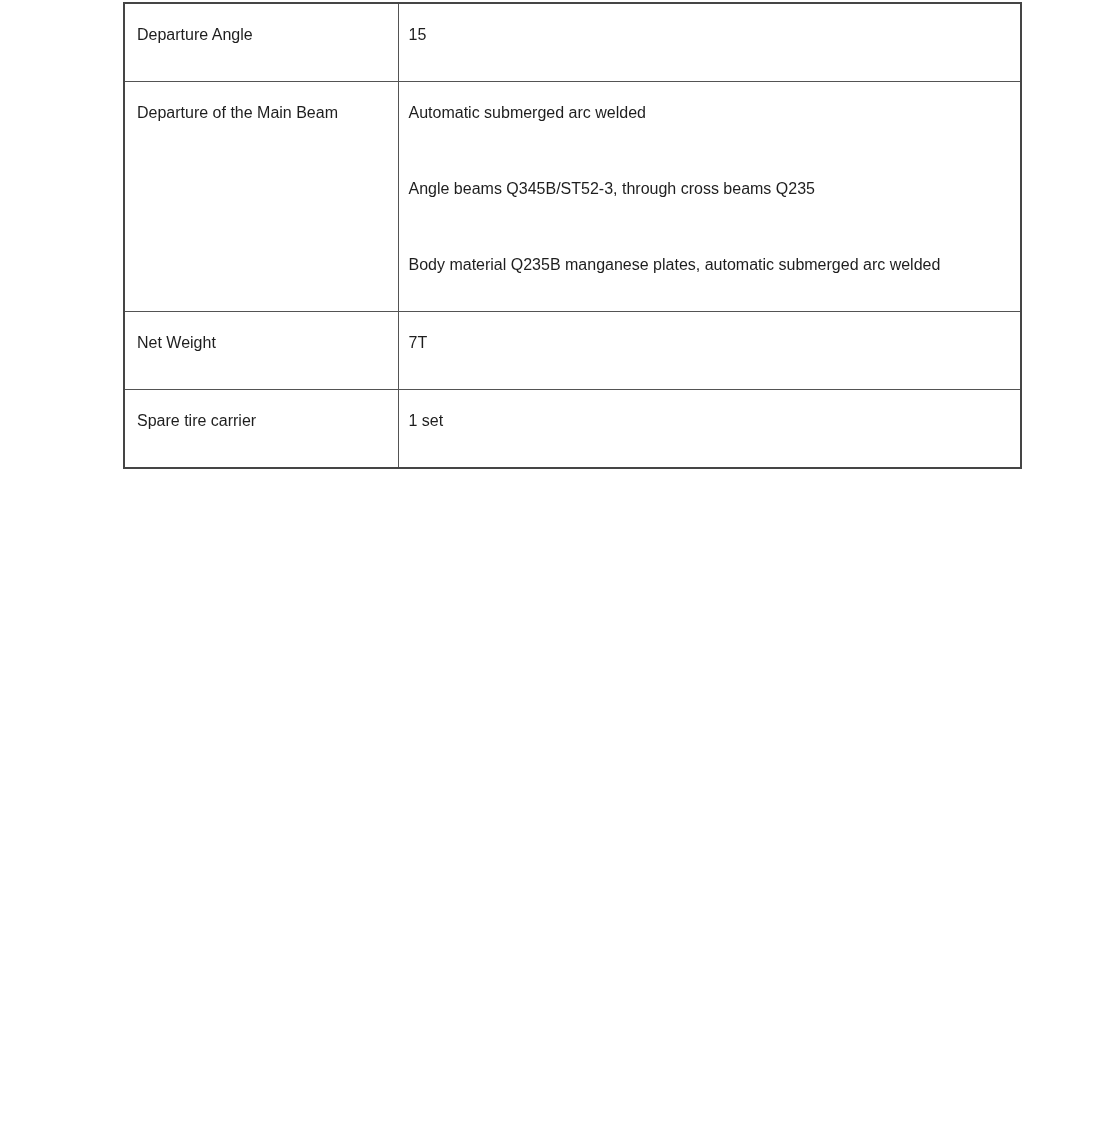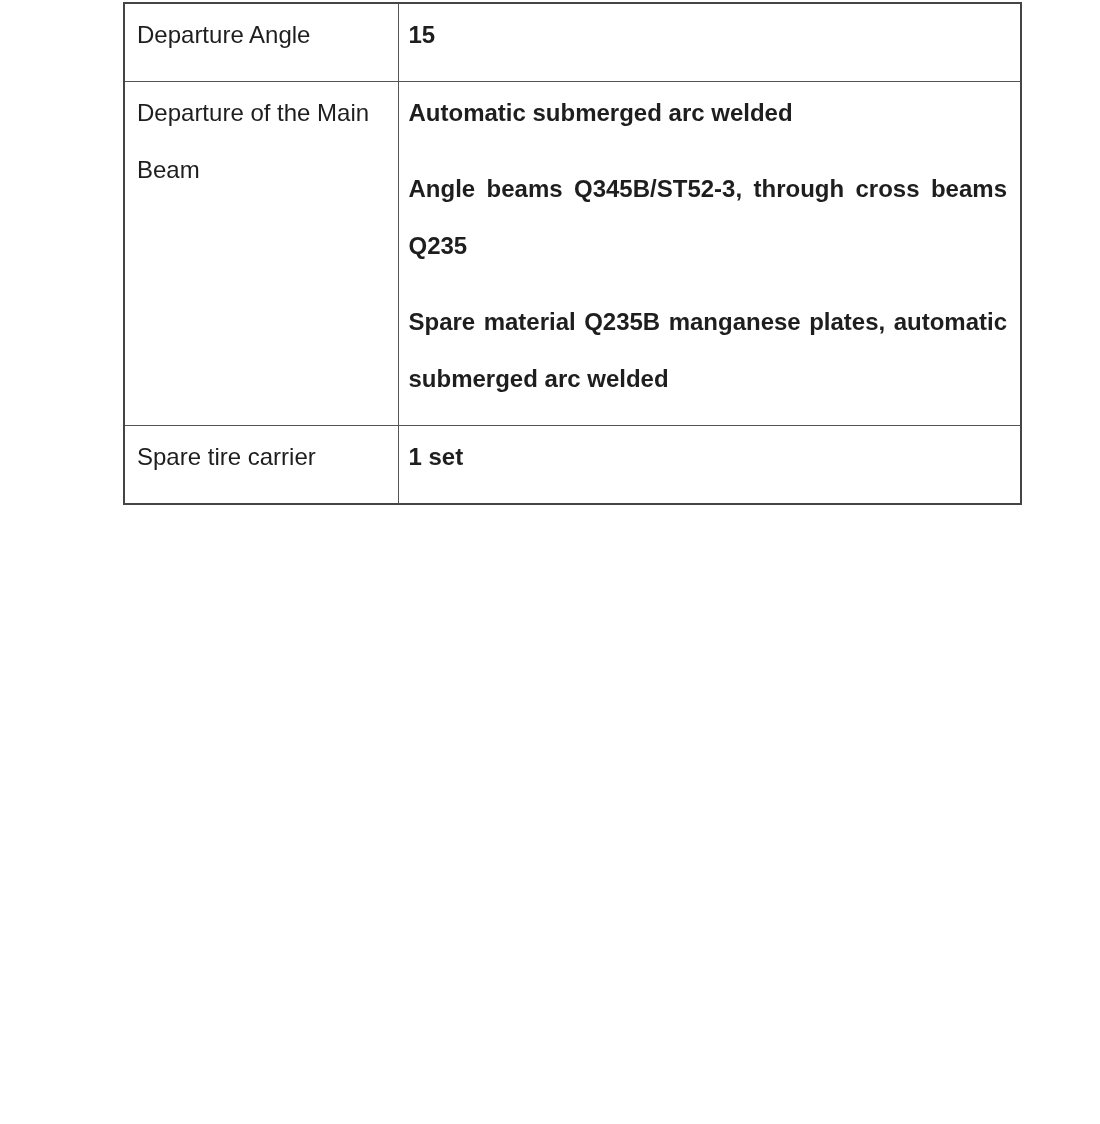--- a/index.html
+++ b/index.html
@@ -34,29 +34,28 @@
     border-collapse:collapse;
     table-layout:fixed;
     border:2px solid var(--outer-border-color);
   }
   col.col-label{ width:274px; }
   col.col-value{ width:623px; }
   td{
     border:1px solid var(--border-color);
     vertical-align:top;
     padding:2px 12px 18px 12px;
-    font-size:24px;
+    font-size:16px;
     color:var(--text-color);
     background:var(--bg-color);
     margin-top:28px;
   }
   td.value-cell{
     padding-left:10px;
     padding-right:13px;
-    font-weight:bold;
   }
   td p{
     margin:0 0 19px 0;
     line-height:57px;
   }
   td p:last-child{
     margin-bottom:0;
   }
   td.value-cell p{
     text-align:justify;
@@ -85,28 +84,36 @@
   </tr>
 
 
   <tr>
     <td class="label-cell">
       <p>Departure of the Main Beam</p>
     </td>
     <td class="value-cell">
             <p>Automatic submerged arc welded</p>
             <p>Angle beams Q345B/ST52-3, through cross beams Q235</p>
-            <p>Spare material Q235B manganese plates, automatic submerged arc welded</p>
+            <p>Body material Q235B manganese plates, automatic submerged arc welded</p>
           </td>
   </tr>
 
 
 
 
 
+  <tr>
+    <td class="label-cell">
+      <p>Net Weight</p>
+    </td>
+    <td class="value-cell">
+            <p>7T</p>
+          </td>
+  </tr>
 
 
   <tr>
     <td class="label-cell">
       <p>Spare tire carrier</p>
     </td>
     <td class="value-cell">
             <p>1 set</p>
           </td>
   </tr>

